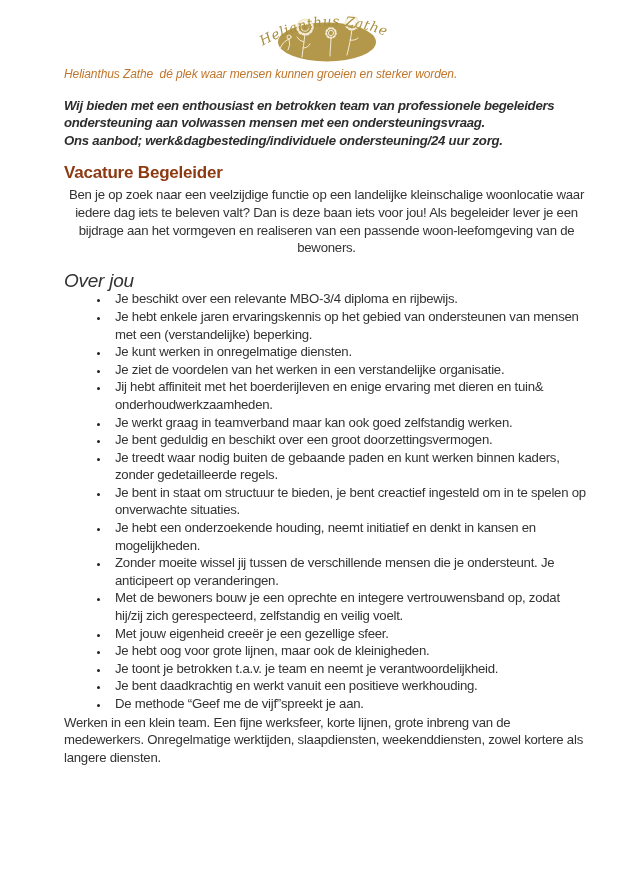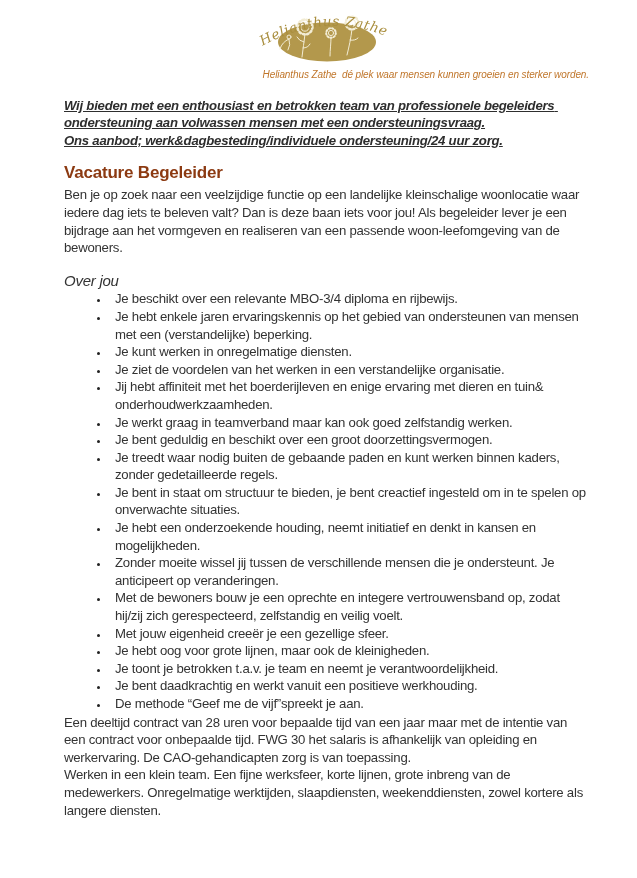--- a/index.html
+++ b/index.html
@@ -10,38 +10,38 @@
   }
   .page{padding:4px 48px 0 64px;box-sizing:border-box;height:100%;}
   .prewrap{white-space:pre-wrap;}
 
   
   .logo-wrap{text-align:center;height:58px;margin-top:2px;}
   .logo-script{font-family:"DejaVu Serif",serif;font-style:italic;}
 
   
   .tagline{
-    margin:2px 0 0 0;text-align:right;font-style:italic;
-    font-size:10px;letter-spacing:-0.1px;color:#C0762B;
+    margin:2px 0 0 0;text-align:left;font-style:italic;
+    font-size:12px;letter-spacing:-0.1px;color:#C0762B;
   }
 
   
-  .intro{margin-top:13px;font-weight:bold;font-style:italic;color:#2e2e2e;text-decoration:underline;}
+  .intro{margin-top:13px;font-weight:bold;font-style:italic;color:#2e2e2e;}
   .intro p{margin:0;}
 
   
   h1.vacancy{
     font-size:17px;line-height:20px;font-weight:bold;color:#8C3A12;
     margin:14px 0 3px 0;letter-spacing:-0.2px;
   }
-  .body-par{margin:0;}
+  .body-par{margin:0;text-align:center;}
 
   
   h2.subhead{
-    font-size:15px;line-height:17.6px;font-weight:normal;font-style:italic;
+    font-size:19px;line-height:17.6px;font-weight:normal;font-style:italic;
     color:#333333;margin:15px 0 0 0;
   }
 
   
   ul.reqs{margin:1px 0 0 0;padding:0 0 0 46px;}
   ul.reqs li{margin:0;padding-left:5px;}
   ul.reqs li::marker{font-size:0.8em;color:#222;}
 
   .offer p{margin:0;}
   .offer{margin-top:1px;}
@@ -110,17 +110,16 @@
     <li>Zonder moeite wissel jij tussen de verschillende mensen die je ondersteunt. Je anticipeert op veranderingen.</li>
     <li>Met de bewoners bouw je een oprechte en integere vertrouwensband op, zodat hij/zij zich gerespecteerd, zelfstandig en veilig voelt.</li>
     <li>Met jouw eigenheid creeër je een gezellige sfeer.</li>
     <li>Je hebt oog voor grote lijnen, maar ook de kleinigheden.</li>
     <li>Je toont je betrokken t.a.v. je team en neemt je verantwoordelijkheid.</li>
     <li>Je bent daadkrachtig en werkt vanuit een positieve werkhouding.</li>
     <li>De methode “Geef me de vijf”spreekt je aan.</li>
   </ul>
 
   <section class="offer">
-    <p>Een deeltijd contract van 28 uren voor bepaalde tijd van een jaar maar met de intentie van een contract voor onbepaalde tijd. FWG 30 het salaris is afhankelijk van opleiding en werkervaring. De CAO-gehandicapten zorg is van toepassing.</p>
     <p>Werken in een klein team. Een fijne werksfeer, korte lijnen, grote inbreng van de medewerkers. Onregelmatige werktijden, slaapdiensten, weekenddiensten, zowel kortere als langere diensten.</p>
   </section>
 
 </div>
 
 </body></html>

